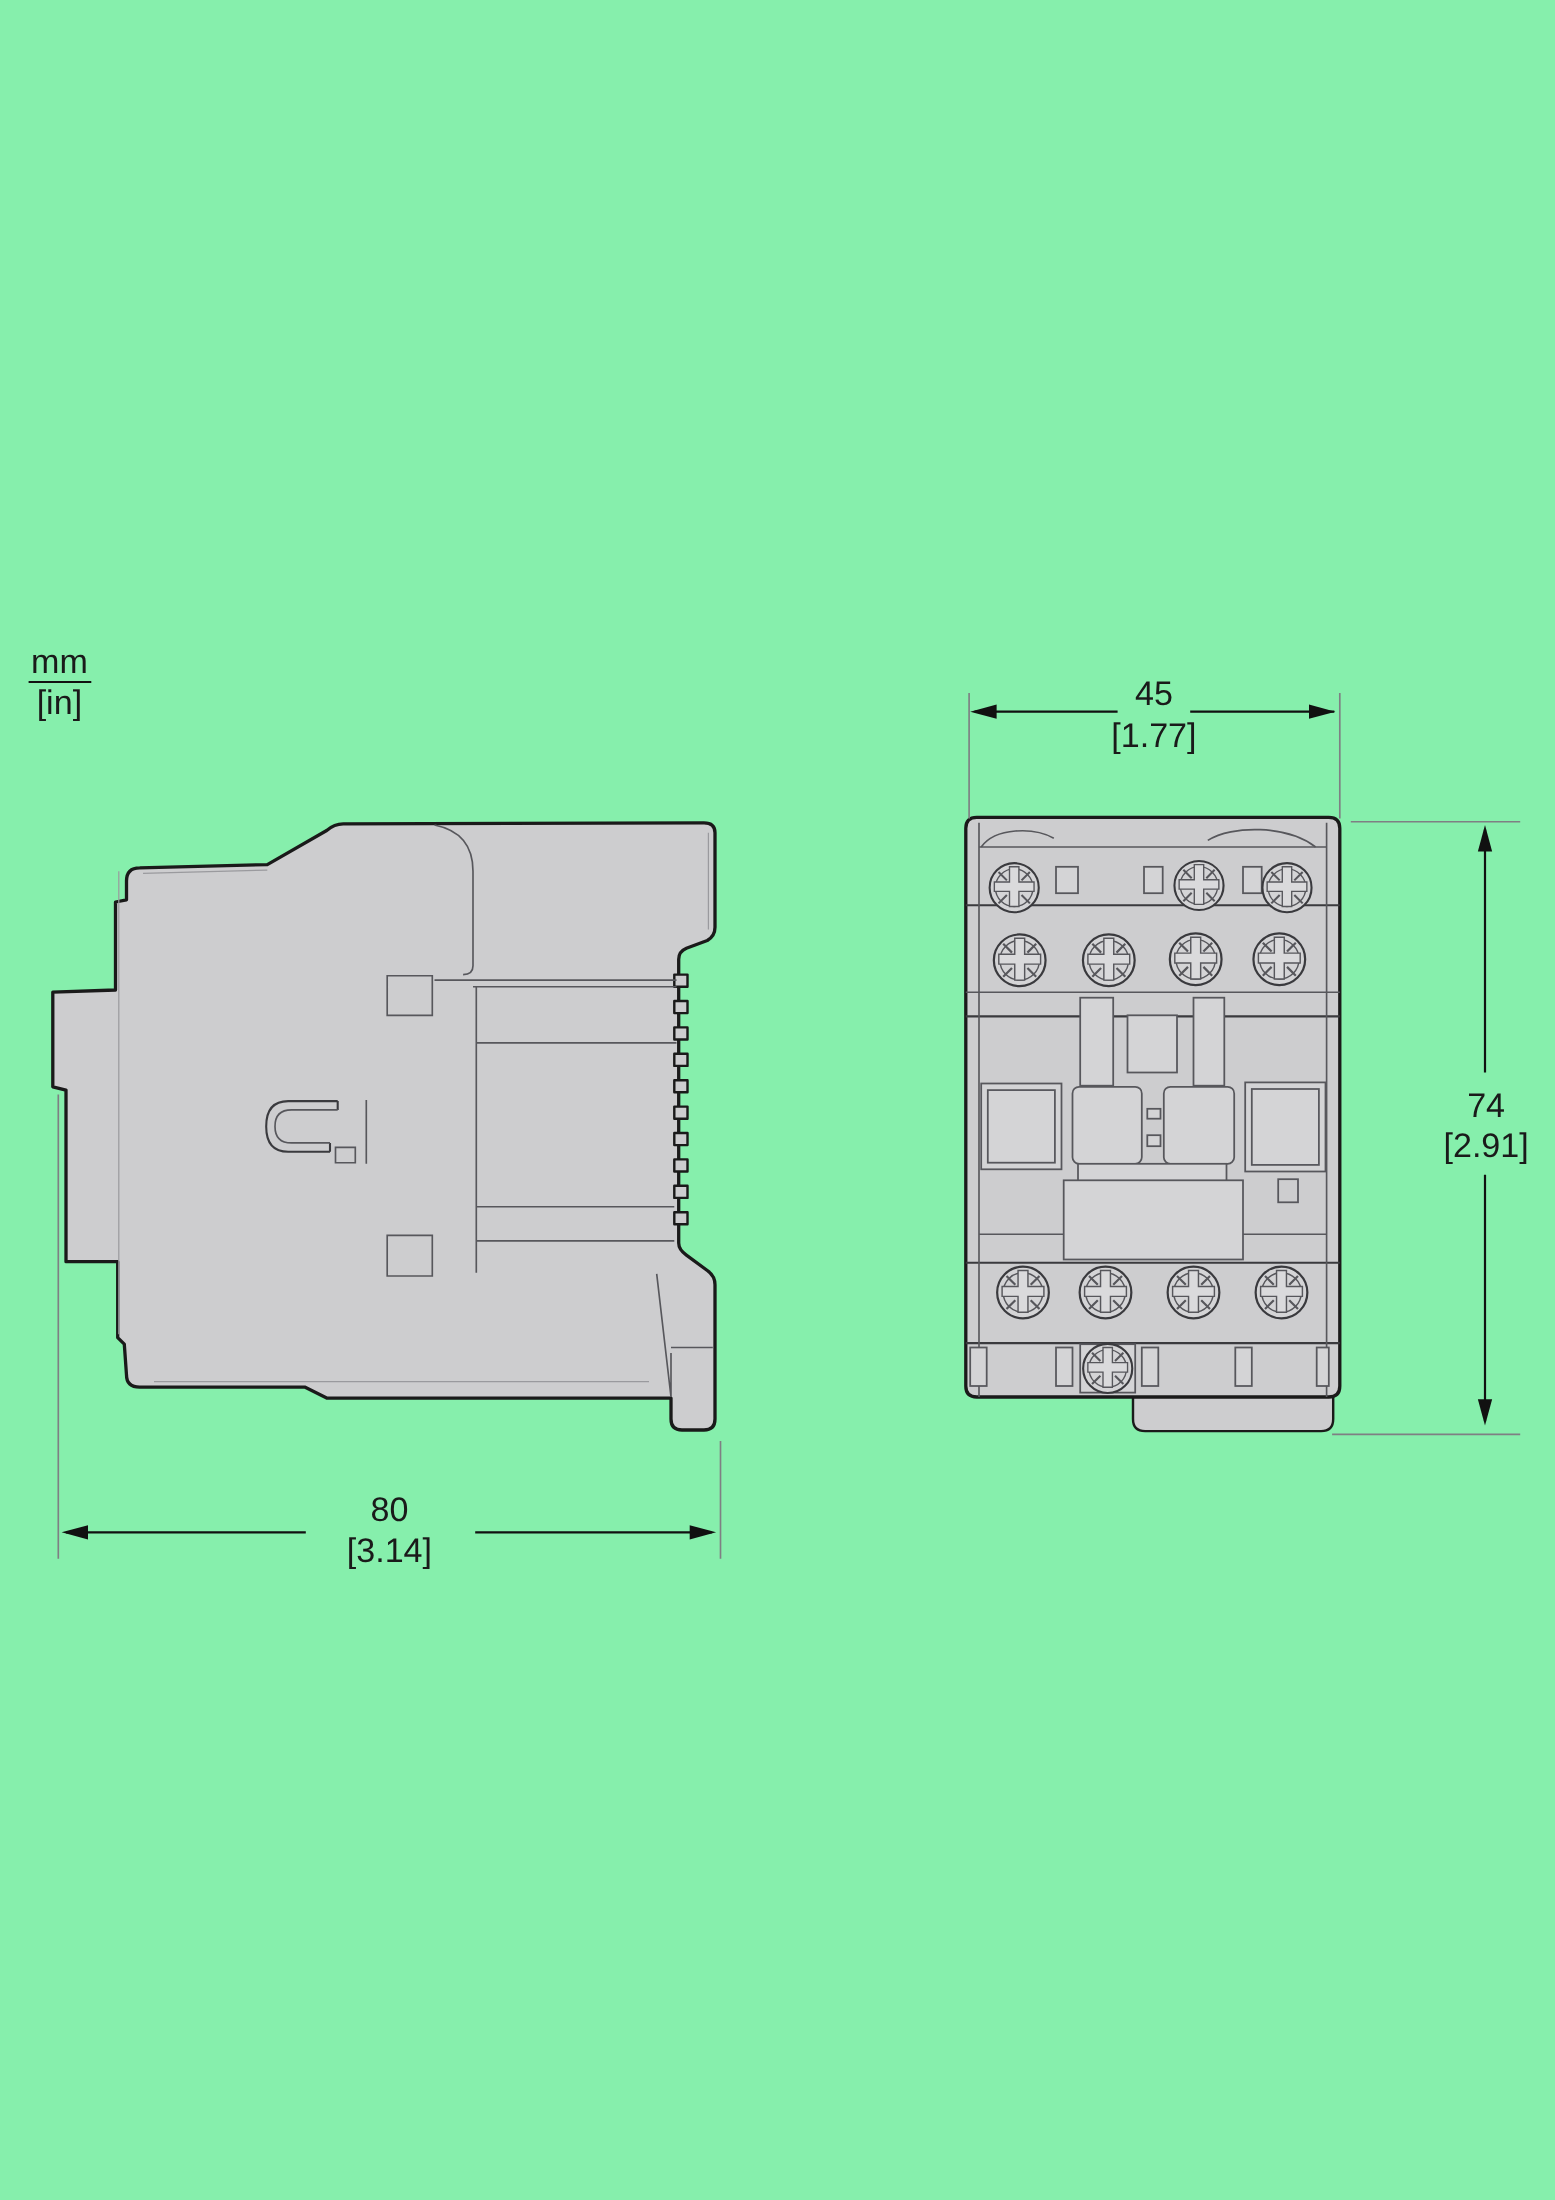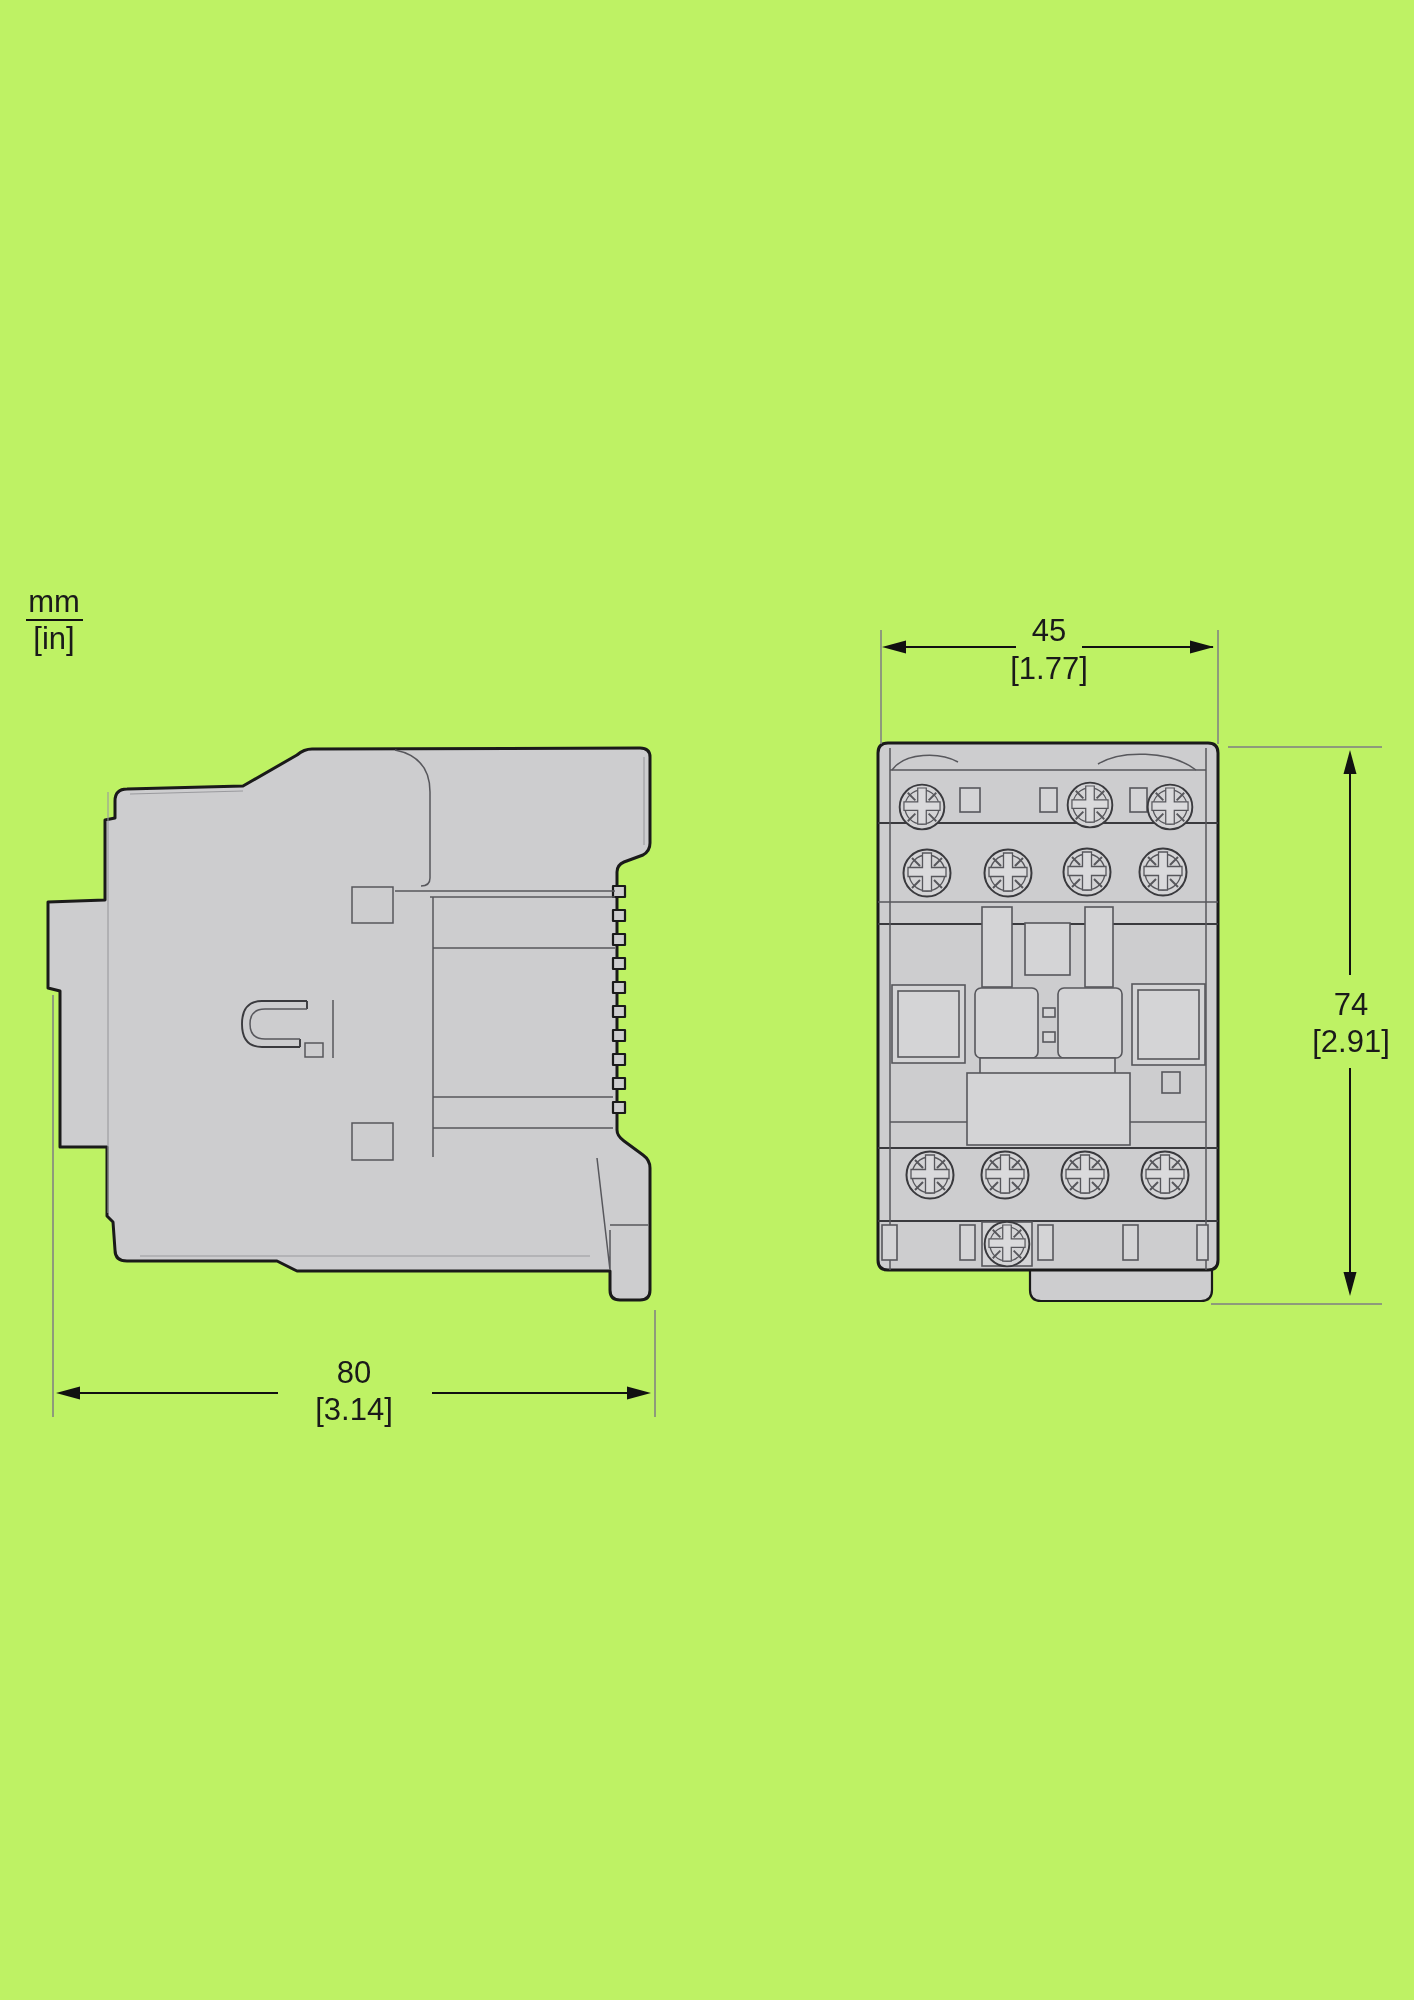--- a/index.html
+++ b/index.html
@@ -1,16 +1,16 @@
 <!DOCTYPE html>
 <html style="--body-fill: #cdcdcf; --panel-fill: #d4d4d6; --screw-face: #dadadc; --outline: #1a1a1a; --strong-line: #3a3a3e; --inner-line: #57575c; --light-line: #9a9a9e; --dim-line: #111111; --ext-line: #7f7f83; --text-color: #1a1a1a;"><head>
 <meta charset="utf-8">
 <style>
   html,body{margin:0;padding:0;background:#ffffff;}
-  .page{position:relative;width:1414px;height:2000px;background:#bef264;overflow:hidden;
+  .page{position:relative;width:1414px;height:2000px;background:#86efac;overflow:hidden;
         font-family:"Liberation Sans", sans-serif;}
   svg{position:absolute;left:0;top:0;}
   .body-fill{fill:var(--body-fill);stroke:var(--outline);stroke-width:3;stroke-linejoin:round;}
   .body-fill-thin{fill:var(--body-fill);stroke:var(--outline);stroke-width:2.2;stroke-linejoin:round;}
   .panel{fill:var(--panel-fill);stroke:var(--inner-line);stroke-width:1.6;}
   .panel-plain{fill:none;stroke:var(--inner-line);stroke-width:1.6;}
   .inner{fill:none;stroke:var(--inner-line);stroke-width:1.5;}
   .inner-strong{fill:none;stroke:var(--strong-line);stroke-width:1.9;}
   .inner-light{fill:none;stroke:var(--light-line);stroke-width:1.1;}
   .dim{stroke:var(--dim-line);stroke-width:2;fill:none;}

